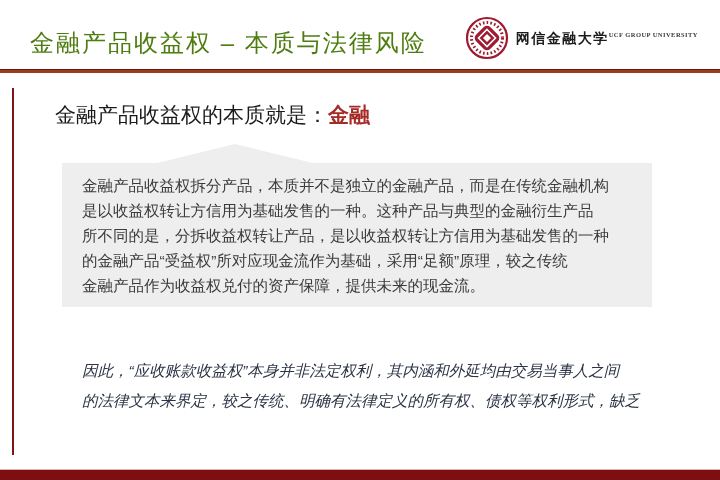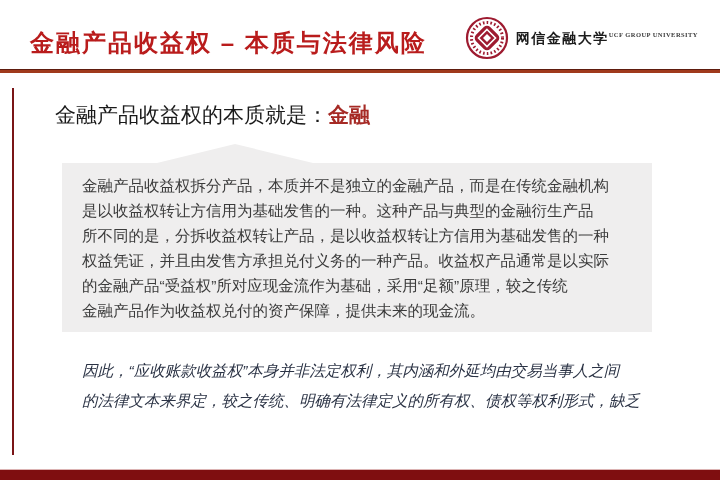--- a/index.html
+++ b/index.html
@@ -14,23 +14,23 @@
     width: 720px; height: 480px;
     background: #ffffff;
   }
 
   
   .header-title {
     position: absolute;
     left: 30px; top: 27px;
     margin: 0;
     font-size: 24px;
-    font-weight: 700;
+    font-weight: 400;
     letter-spacing: 2px;
-    color: #b91c1c;
+    color: #4d7c0f;
     white-space: nowrap;
   }
   .logo {
     position: absolute;
     right: 22px; top: 16px;
     display: flex;
     align-items: center;
     gap: 7px;
   }
   .logo-text { display: flex; flex-direction: row; }
@@ -155,21 +155,20 @@
 
   <div class="subtitle">
     <span>金融产品收益权的本质就是：</span><span class="hl">金融</span>
   </div>
 
   <div class="callout">
     <div class="callout-arrow"></div>
     <p>金融产品收益权拆分产品，本质并不是独立的金融产品，而是在传统金融机构</p>
     <p>是以收益权转让方信用为基础发售的一种。这种产品与典型的金融衍生产品</p>
     <p>所不同的是，分拆收益权转让产品，是以收益权转让方信用为基础发售的一种</p>
-    <p>权益凭证，并且由发售方承担兑付义务的一种产品。收益权产品通常是以实际</p>
     <p>的金融产品“受益权”所对应现金流作为基础，采用“足额”原理，较之传统</p>
     <p>金融产品作为收益权兑付的资产保障，提供未来的现金流。</p>
   </div>
 
   <div class="conclusion">
     <p>因此，“应收账款收益权”本身并非法定权利，其内涵和外延均由交易当事人之间</p>
     <p>的法律文本来界定，较之传统、明确有法律定义的所有权、债权等权利形式，缺乏</p>
   </div>
 
   <div class="footer-bar"></div>

